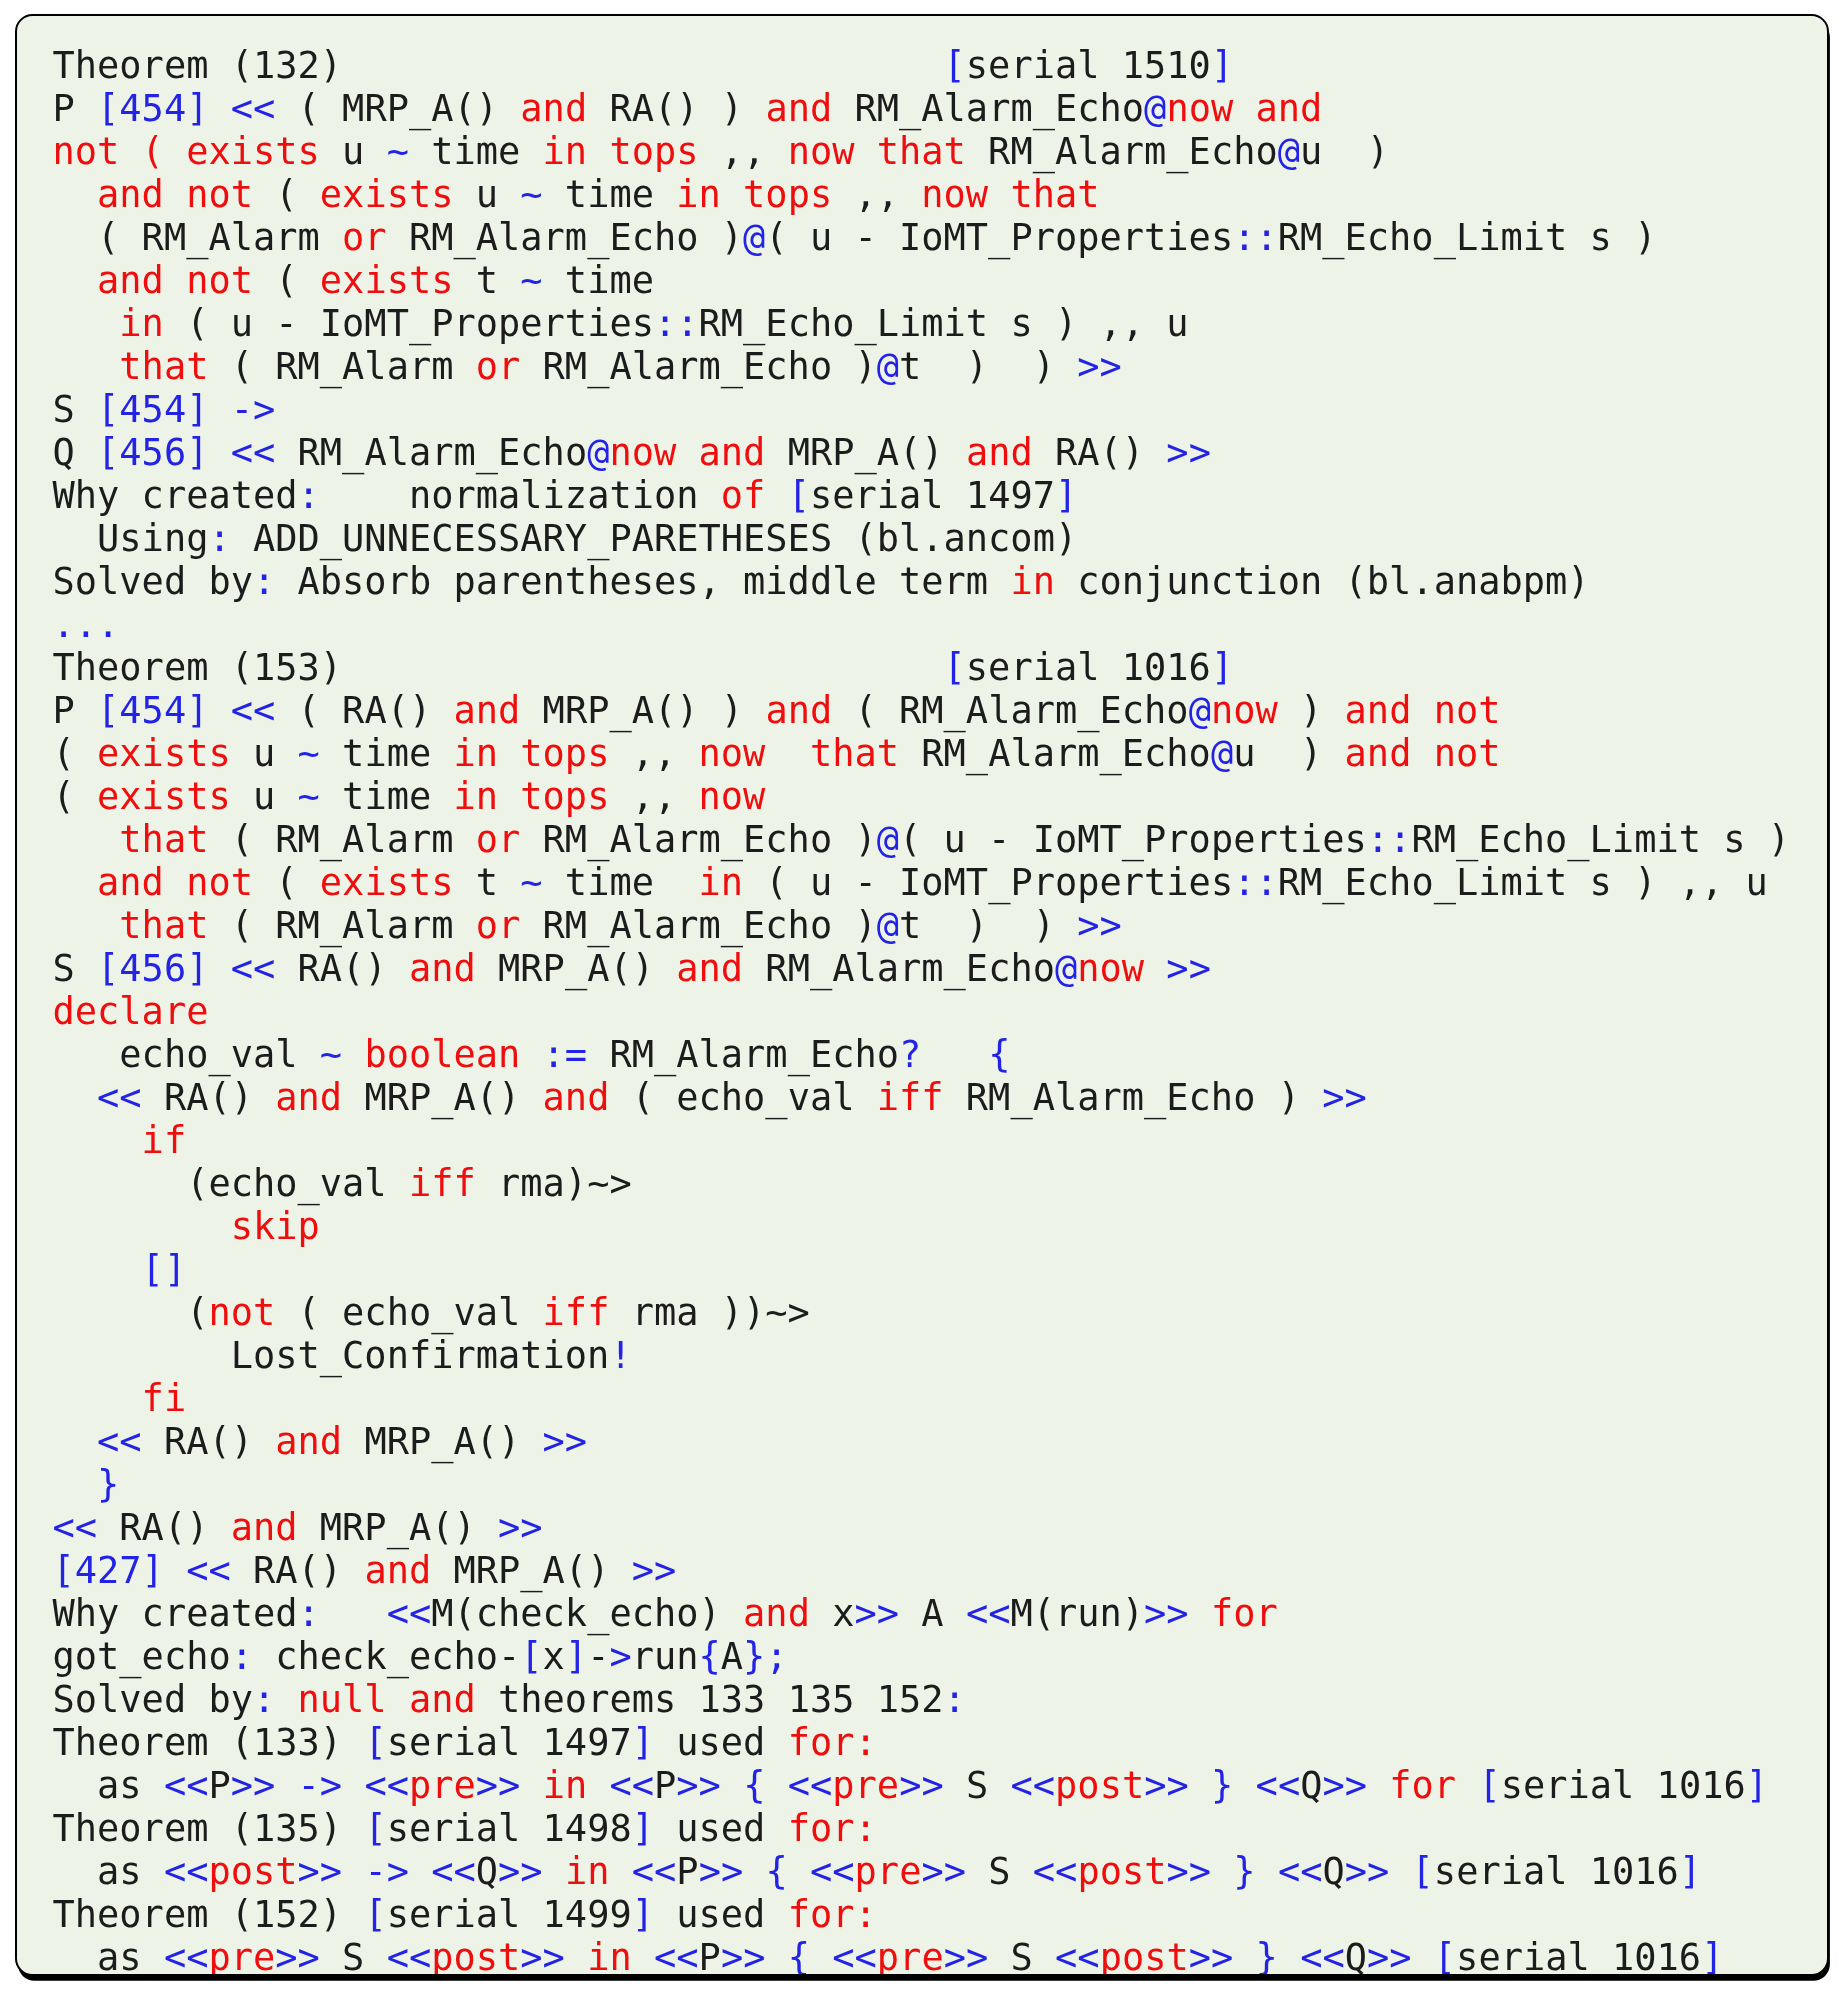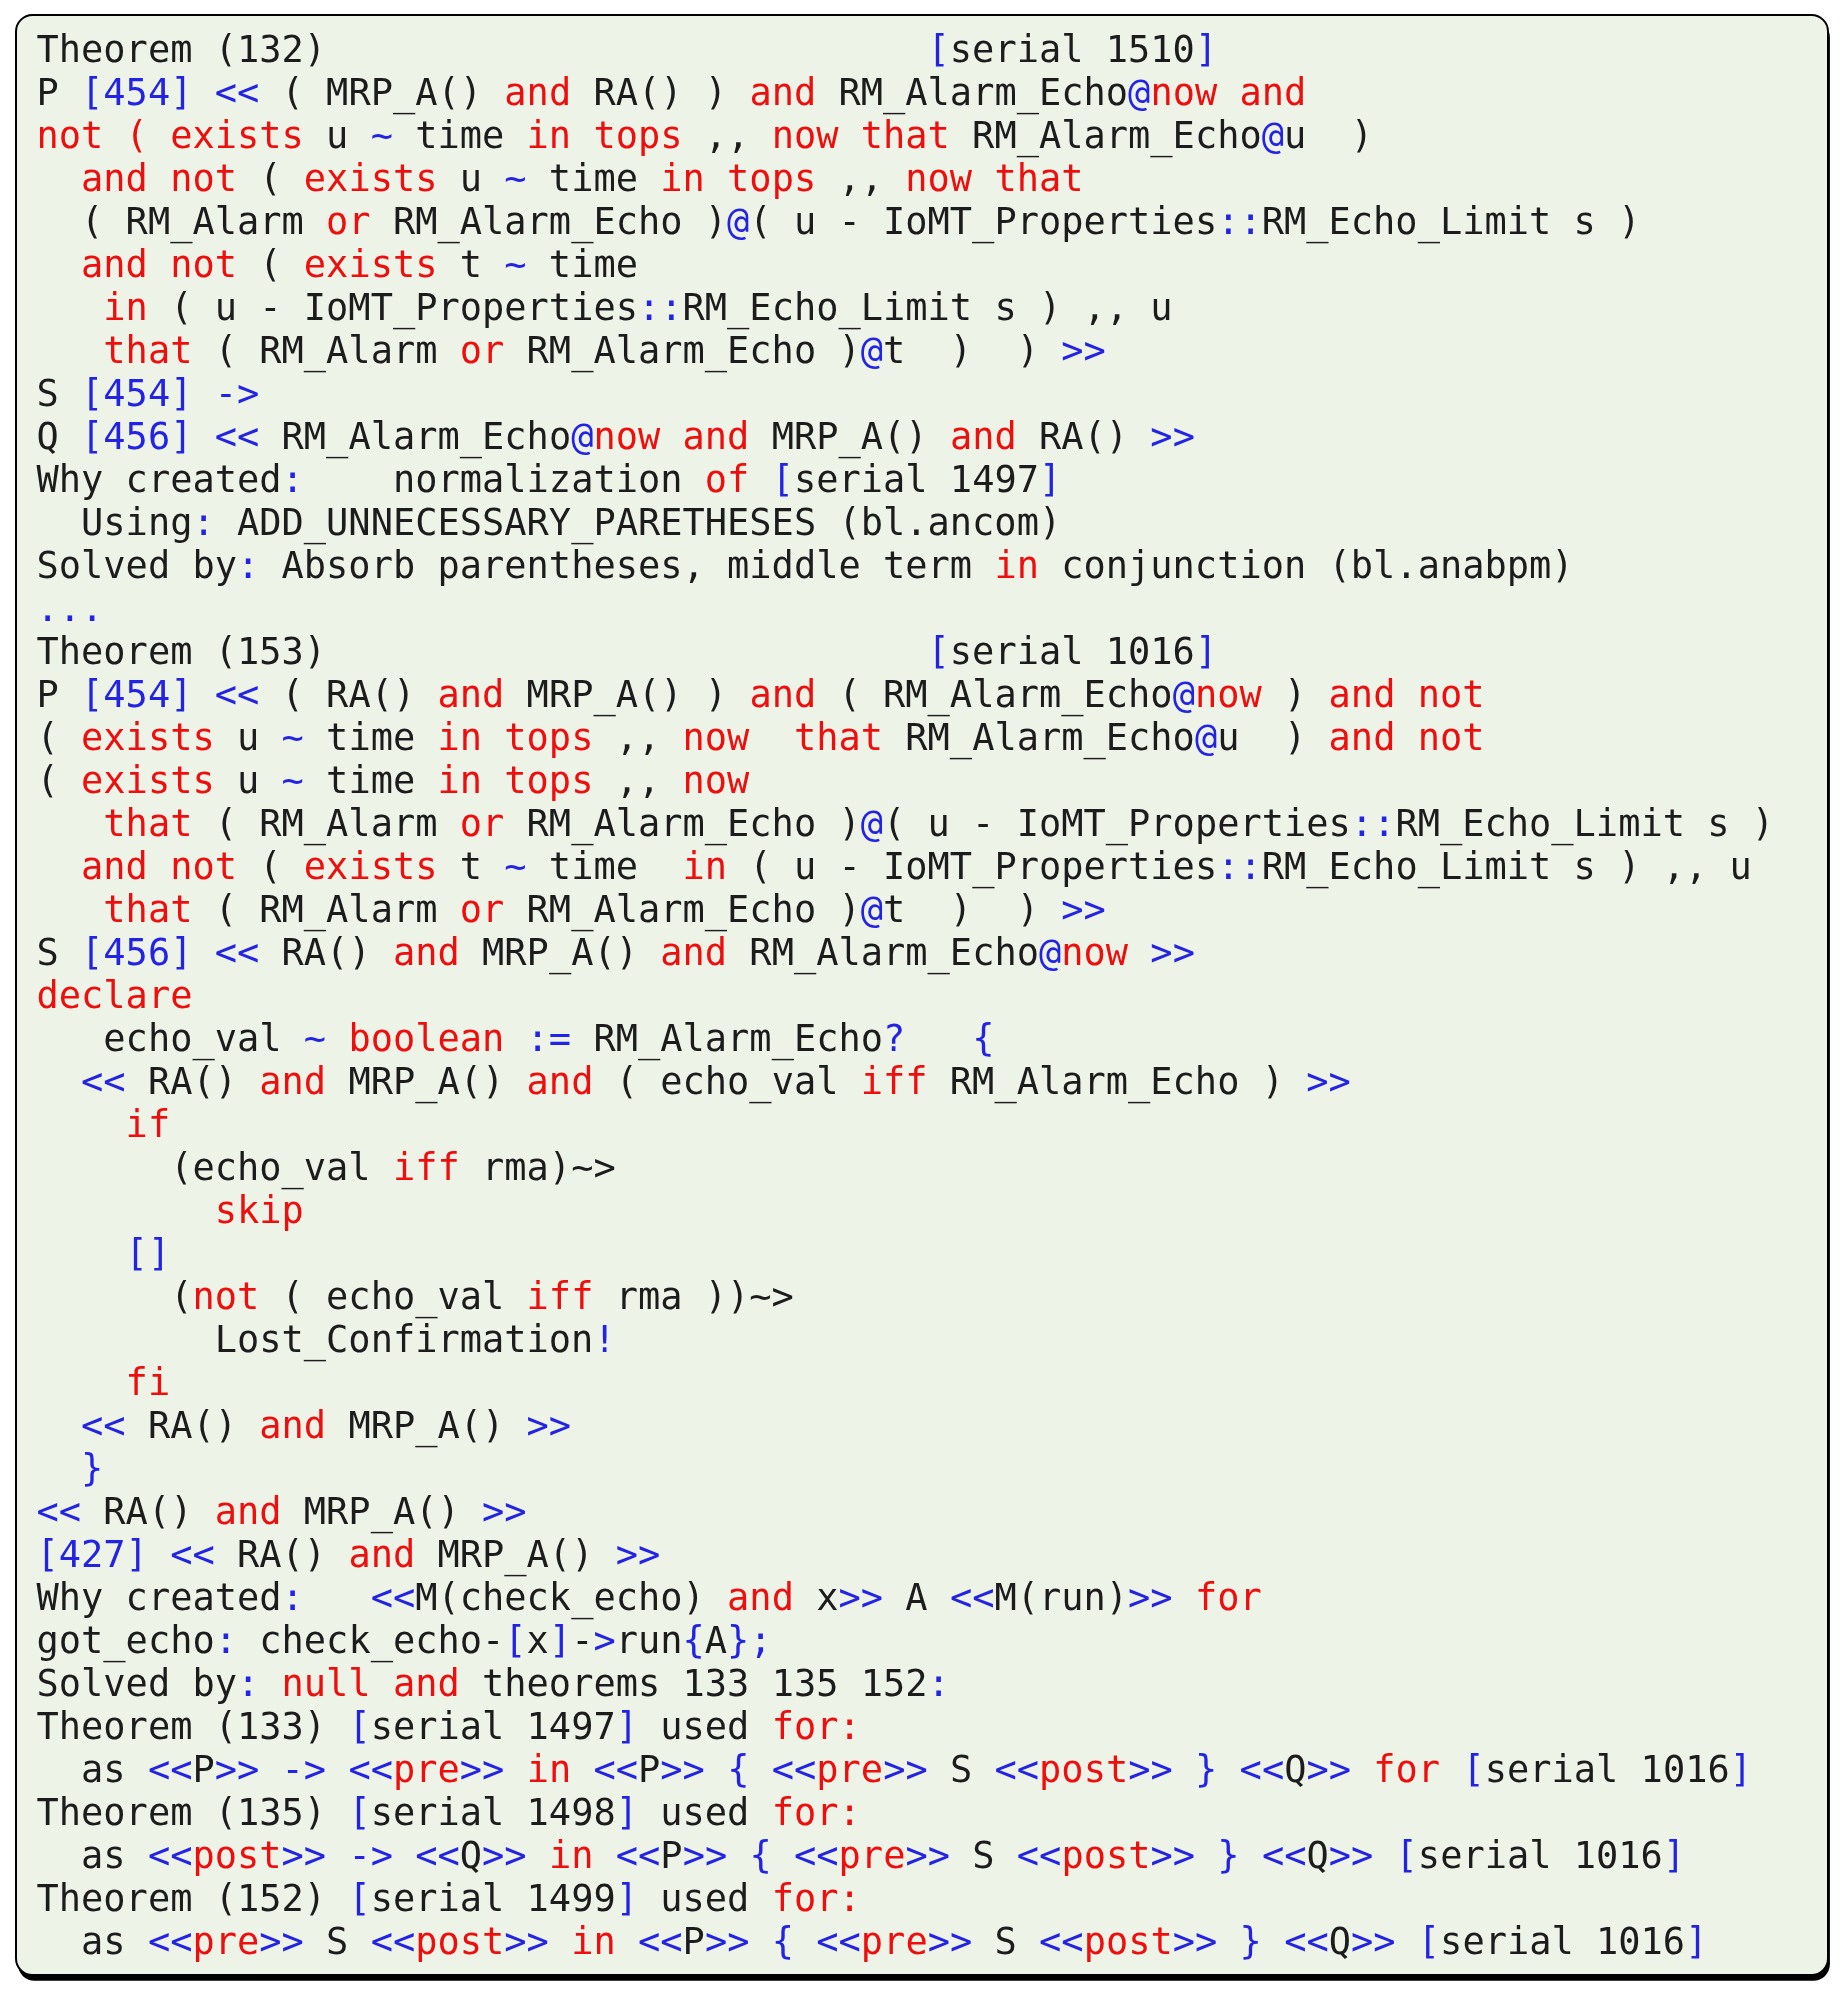--- a/index.html
+++ b/index.html
@@ -12,21 +12,21 @@
     font-family:"DejaVu Sans Mono","Liberation Mono",monospace;
     position:relative;overflow:hidden;
   }
   .frame{
     position:absolute;left:14.5px;top:13.6px;width:1814px;height:1962px;
     box-sizing:border-box;background:var(--bg-frame);
     border:2.4px solid var(--border);border-radius:17.5px;
     box-shadow:1.9px 5.8px 0 -1px var(--border);
     padding:12.6px 0 0 20px;overflow:hidden;
   }
-  .code{margin:0;font-size:37px;line-height:43px;color:var(--c-k);}
+  .code{margin:16px;font-size:37px;line-height:43px;color:var(--c-k);}
   .line{white-space:pre;height:43px;}
   .tok-k{color:var(--c-k);}
   .tok-r{color:var(--c-r);}
   .tok-b{color:var(--c-b);}
 </style>
 </head>
 <body>
 
 <div class="frame">
   <pre class="code"><div class="line"><span class="tok-k">Theorem (132)                           </span><span class="tok-b">[</span><span class="tok-k">serial 1510</span><span class="tok-b">]</span></div><div class="line"><span class="tok-k">P </span><span class="tok-b">[454]</span><span class="tok-k"> </span><span class="tok-b">&lt;&lt;</span><span class="tok-k"> ( MRP_A() </span><span class="tok-r">and</span><span class="tok-k"> RA() ) </span><span class="tok-r">and</span><span class="tok-k"> RM_Alarm_Echo</span><span class="tok-b">@</span><span class="tok-r">now</span><span class="tok-k"> </span><span class="tok-r">and</span></div><div class="line"><span class="tok-r">not ( exists</span><span class="tok-k"> u </span><span class="tok-b">~</span><span class="tok-k"> time </span><span class="tok-r">in tops</span><span class="tok-k"> ,, </span><span class="tok-r">now that</span><span class="tok-k"> RM_Alarm_Echo</span><span class="tok-b">@</span><span class="tok-k">u  )</span></div><div class="line"><span class="tok-k">  </span><span class="tok-r">and not</span><span class="tok-k"> ( </span><span class="tok-r">exists</span><span class="tok-k"> u </span><span class="tok-b">~</span><span class="tok-k"> time </span><span class="tok-r">in tops</span><span class="tok-k"> ,, </span><span class="tok-r">now that</span></div><div class="line"><span class="tok-k">  ( RM_Alarm </span><span class="tok-r">or</span><span class="tok-k"> RM_Alarm_Echo )</span><span class="tok-b">@</span><span class="tok-k">( u - IoMT_Properties</span><span class="tok-b">::</span><span class="tok-k">RM_Echo_Limit s )</span></div><div class="line"><span class="tok-k">  </span><span class="tok-r">and not</span><span class="tok-k"> ( </span><span class="tok-r">exists</span><span class="tok-k"> t </span><span class="tok-b">~</span><span class="tok-k"> time</span></div><div class="line"><span class="tok-k">   </span><span class="tok-r">in</span><span class="tok-k"> ( u - IoMT_Properties</span><span class="tok-b">::</span><span class="tok-k">RM_Echo_Limit s ) ,, u</span></div><div class="line"><span class="tok-k">   </span><span class="tok-r">that</span><span class="tok-k"> ( RM_Alarm </span><span class="tok-r">or</span><span class="tok-k"> RM_Alarm_Echo )</span><span class="tok-b">@</span><span class="tok-k">t  )  ) </span><span class="tok-b">&gt;&gt;</span></div><div class="line"><span class="tok-k">S </span><span class="tok-b">[454]</span><span class="tok-k"> </span><span class="tok-b">-&gt;</span></div><div class="line"><span class="tok-k">Q </span><span class="tok-b">[456]</span><span class="tok-k"> </span><span class="tok-b">&lt;&lt;</span><span class="tok-k"> RM_Alarm_Echo</span><span class="tok-b">@</span><span class="tok-r">now</span><span class="tok-k"> </span><span class="tok-r">and</span><span class="tok-k"> MRP_A() </span><span class="tok-r">and</span><span class="tok-k"> RA() </span><span class="tok-b">&gt;&gt;</span></div><div class="line"><span class="tok-k">Why created</span><span class="tok-b">:</span><span class="tok-k">    normalization </span><span class="tok-r">of</span><span class="tok-k"> </span><span class="tok-b">[</span><span class="tok-k">serial 1497</span><span class="tok-b">]</span></div><div class="line"><span class="tok-k">  Using</span><span class="tok-b">:</span><span class="tok-k"> ADD_UNNECESSARY_PARETHESES (bl.ancom)</span></div><div class="line"><span class="tok-k">Solved by</span><span class="tok-b">:</span><span class="tok-k"> Absorb parentheses, middle term </span><span class="tok-r">in</span><span class="tok-k"> conjunction (bl.anabpm)</span></div><div class="line"><span class="tok-b">...</span></div><div class="line"><span class="tok-k">Theorem (153)                           </span><span class="tok-b">[</span><span class="tok-k">serial 1016</span><span class="tok-b">]</span></div><div class="line"><span class="tok-k">P </span><span class="tok-b">[454]</span><span class="tok-k"> </span><span class="tok-b">&lt;&lt;</span><span class="tok-k"> ( RA() </span><span class="tok-r">and</span><span class="tok-k"> MRP_A() ) </span><span class="tok-r">and</span><span class="tok-k"> ( RM_Alarm_Echo</span><span class="tok-b">@</span><span class="tok-r">now</span><span class="tok-k"> ) </span><span class="tok-r">and not</span></div><div class="line"><span class="tok-k">( </span><span class="tok-r">exists</span><span class="tok-k"> u </span><span class="tok-b">~</span><span class="tok-k"> time </span><span class="tok-r">in tops</span><span class="tok-k"> ,, </span><span class="tok-r">now</span><span class="tok-k">  </span><span class="tok-r">that</span><span class="tok-k"> RM_Alarm_Echo</span><span class="tok-b">@</span><span class="tok-k">u  ) </span><span class="tok-r">and not</span></div><div class="line"><span class="tok-k">( </span><span class="tok-r">exists</span><span class="tok-k"> u </span><span class="tok-b">~</span><span class="tok-k"> time </span><span class="tok-r">in tops</span><span class="tok-k"> ,, </span><span class="tok-r">now</span></div><div class="line"><span class="tok-k">   </span><span class="tok-r">that</span><span class="tok-k"> ( RM_Alarm </span><span class="tok-r">or</span><span class="tok-k"> RM_Alarm_Echo )</span><span class="tok-b">@</span><span class="tok-k">( u - IoMT_Properties</span><span class="tok-b">::</span><span class="tok-k">RM_Echo_Limit s )</span></div><div class="line"><span class="tok-k">  </span><span class="tok-r">and not</span><span class="tok-k"> ( </span><span class="tok-r">exists</span><span class="tok-k"> t </span><span class="tok-b">~</span><span class="tok-k"> time  </span><span class="tok-r">in</span><span class="tok-k"> ( u - IoMT_Properties</span><span class="tok-b">::</span><span class="tok-k">RM_Echo_Limit s ) ,, u</span></div><div class="line"><span class="tok-k">   </span><span class="tok-r">that</span><span class="tok-k"> ( RM_Alarm </span><span class="tok-r">or</span><span class="tok-k"> RM_Alarm_Echo )</span><span class="tok-b">@</span><span class="tok-k">t  )  ) </span><span class="tok-b">&gt;&gt;</span></div><div class="line"><span class="tok-k">S </span><span class="tok-b">[456]</span><span class="tok-k"> </span><span class="tok-b">&lt;&lt;</span><span class="tok-k"> RA() </span><span class="tok-r">and</span><span class="tok-k"> MRP_A() </span><span class="tok-r">and</span><span class="tok-k"> RM_Alarm_Echo</span><span class="tok-b">@</span><span class="tok-r">now</span><span class="tok-k"> </span><span class="tok-b">&gt;&gt;</span></div><div class="line"><span class="tok-r">declare</span></div><div class="line"><span class="tok-k">   echo_val </span><span class="tok-b">~</span><span class="tok-k"> </span><span class="tok-r">boolean</span><span class="tok-k"> </span><span class="tok-b">:=</span><span class="tok-k"> RM_Alarm_Echo</span><span class="tok-b">?</span><span class="tok-k">   </span><span class="tok-b">{</span></div><div class="line"><span class="tok-k">  </span><span class="tok-b">&lt;&lt;</span><span class="tok-k"> RA() </span><span class="tok-r">and</span><span class="tok-k"> MRP_A() </span><span class="tok-r">and</span><span class="tok-k"> ( echo_val </span><span class="tok-r">iff</span><span class="tok-k"> RM_Alarm_Echo ) </span><span class="tok-b">&gt;&gt;</span></div><div class="line"><span class="tok-k">    </span><span class="tok-r">if</span></div><div class="line"><span class="tok-k">      (echo_val </span><span class="tok-r">iff</span><span class="tok-k"> rma)~&gt;</span></div><div class="line"><span class="tok-k">        </span><span class="tok-r">skip</span></div><div class="line"><span class="tok-k">    </span><span class="tok-b">[]</span></div><div class="line"><span class="tok-k">      (</span><span class="tok-r">not</span><span class="tok-k"> ( echo_val </span><span class="tok-r">iff</span><span class="tok-k"> rma ))~&gt;</span></div><div class="line"><span class="tok-k">        Lost_Confirmation</span><span class="tok-b">!</span></div><div class="line"><span class="tok-k">    </span><span class="tok-r">fi</span></div><div class="line"><span class="tok-k">  </span><span class="tok-b">&lt;&lt;</span><span class="tok-k"> RA() </span><span class="tok-r">and</span><span class="tok-k"> MRP_A() </span><span class="tok-b">&gt;&gt;</span></div><div class="line"><span class="tok-k">  </span><span class="tok-b">}</span></div><div class="line"><span class="tok-b">&lt;&lt;</span><span class="tok-k"> RA() </span><span class="tok-r">and</span><span class="tok-k"> MRP_A() </span><span class="tok-b">&gt;&gt;</span></div><div class="line"><span class="tok-b">[427]</span><span class="tok-k"> </span><span class="tok-b">&lt;&lt;</span><span class="tok-k"> RA() </span><span class="tok-r">and</span><span class="tok-k"> MRP_A() </span><span class="tok-b">&gt;&gt;</span></div><div class="line"><span class="tok-k">Why created</span><span class="tok-b">:</span><span class="tok-k">   </span><span class="tok-b">&lt;&lt;</span><span class="tok-k">M(check_echo) </span><span class="tok-r">and</span><span class="tok-k"> x</span><span class="tok-b">&gt;&gt;</span><span class="tok-k"> A </span><span class="tok-b">&lt;&lt;</span><span class="tok-k">M(run)</span><span class="tok-b">&gt;&gt;</span><span class="tok-k"> </span><span class="tok-r">for</span></div><div class="line"><span class="tok-k">got_echo</span><span class="tok-b">:</span><span class="tok-k"> check_echo-</span><span class="tok-b">[</span><span class="tok-k">x</span><span class="tok-b">]</span><span class="tok-k">-</span><span class="tok-b">&gt;</span><span class="tok-k">run</span><span class="tok-b">{</span><span class="tok-k">A</span><span class="tok-b">}</span><span class="tok-b">;</span></div><div class="line"><span class="tok-k">Solved by</span><span class="tok-b">:</span><span class="tok-k"> </span><span class="tok-r">null and</span><span class="tok-k"> theorems 133 135 152</span><span class="tok-b">:</span></div><div class="line"><span class="tok-k">Theorem (133) </span><span class="tok-b">[</span><span class="tok-k">serial 1497</span><span class="tok-b">]</span><span class="tok-k"> used </span><span class="tok-r">for:</span></div><div class="line"><span class="tok-k">  as </span><span class="tok-b">&lt;&lt;</span><span class="tok-k">P</span><span class="tok-b">&gt;&gt;</span><span class="tok-k"> </span><span class="tok-b">-&gt;</span><span class="tok-k"> </span><span class="tok-b">&lt;&lt;</span><span class="tok-r">pre</span><span class="tok-b">&gt;&gt;</span><span class="tok-k"> </span><span class="tok-r">in</span><span class="tok-k"> </span><span class="tok-b">&lt;&lt;</span><span class="tok-k">P</span><span class="tok-b">&gt;&gt;</span><span class="tok-k"> </span><span class="tok-b">{</span><span class="tok-k"> </span><span class="tok-b">&lt;&lt;</span><span class="tok-r">pre</span><span class="tok-b">&gt;&gt;</span><span class="tok-k"> S </span><span class="tok-b">&lt;&lt;</span><span class="tok-r">post</span><span class="tok-b">&gt;&gt;</span><span class="tok-k"> </span><span class="tok-b">}</span><span class="tok-k"> </span><span class="tok-b">&lt;&lt;</span><span class="tok-k">Q</span><span class="tok-b">&gt;&gt;</span><span class="tok-k"> </span><span class="tok-r">for</span><span class="tok-k"> </span><span class="tok-b">[</span><span class="tok-k">serial 1016</span><span class="tok-b">]</span></div><div class="line"><span class="tok-k">Theorem (135) </span><span class="tok-b">[</span><span class="tok-k">serial 1498</span><span class="tok-b">]</span><span class="tok-k"> used </span><span class="tok-r">for:</span></div><div class="line"><span class="tok-k">  as </span><span class="tok-b">&lt;&lt;</span><span class="tok-r">post</span><span class="tok-b">&gt;&gt;</span><span class="tok-k"> </span><span class="tok-b">-&gt;</span><span class="tok-k"> </span><span class="tok-b">&lt;&lt;</span><span class="tok-k">Q</span><span class="tok-b">&gt;&gt;</span><span class="tok-k"> </span><span class="tok-r">in</span><span class="tok-k"> </span><span class="tok-b">&lt;&lt;</span><span class="tok-k">P</span><span class="tok-b">&gt;&gt;</span><span class="tok-k"> </span><span class="tok-b">{</span><span class="tok-k"> </span><span class="tok-b">&lt;&lt;</span><span class="tok-r">pre</span><span class="tok-b">&gt;&gt;</span><span class="tok-k"> S </span><span class="tok-b">&lt;&lt;</span><span class="tok-r">post</span><span class="tok-b">&gt;&gt;</span><span class="tok-k"> </span><span class="tok-b">}</span><span class="tok-k"> </span><span class="tok-b">&lt;&lt;</span><span class="tok-k">Q</span><span class="tok-b">&gt;&gt;</span><span class="tok-k"> </span><span class="tok-b">[</span><span class="tok-k">serial 1016</span><span class="tok-b">]</span></div><div class="line"><span class="tok-k">Theorem (152) </span><span class="tok-b">[</span><span class="tok-k">serial 1499</span><span class="tok-b">]</span><span class="tok-k"> used </span><span class="tok-r">for:</span></div><div class="line"><span class="tok-k">  as </span><span class="tok-b">&lt;&lt;</span><span class="tok-r">pre</span><span class="tok-b">&gt;&gt;</span><span class="tok-k"> S </span><span class="tok-b">&lt;&lt;</span><span class="tok-r">post</span><span class="tok-b">&gt;&gt;</span><span class="tok-k"> </span><span class="tok-r">in</span><span class="tok-k"> </span><span class="tok-b">&lt;&lt;</span><span class="tok-k">P</span><span class="tok-b">&gt;&gt;</span><span class="tok-k"> </span><span class="tok-b">{</span><span class="tok-k"> </span><span class="tok-b">&lt;&lt;</span><span class="tok-r">pre</span><span class="tok-b">&gt;&gt;</span><span class="tok-k"> S </span><span class="tok-b">&lt;&lt;</span><span class="tok-r">post</span><span class="tok-b">&gt;&gt;</span><span class="tok-k"> </span><span class="tok-b">}</span><span class="tok-k"> </span><span class="tok-b">&lt;&lt;</span><span class="tok-k">Q</span><span class="tok-b">&gt;&gt;</span><span class="tok-k"> </span><span class="tok-b">[</span><span class="tok-k">serial 1016</span><span class="tok-b">]</span></div></pre>

